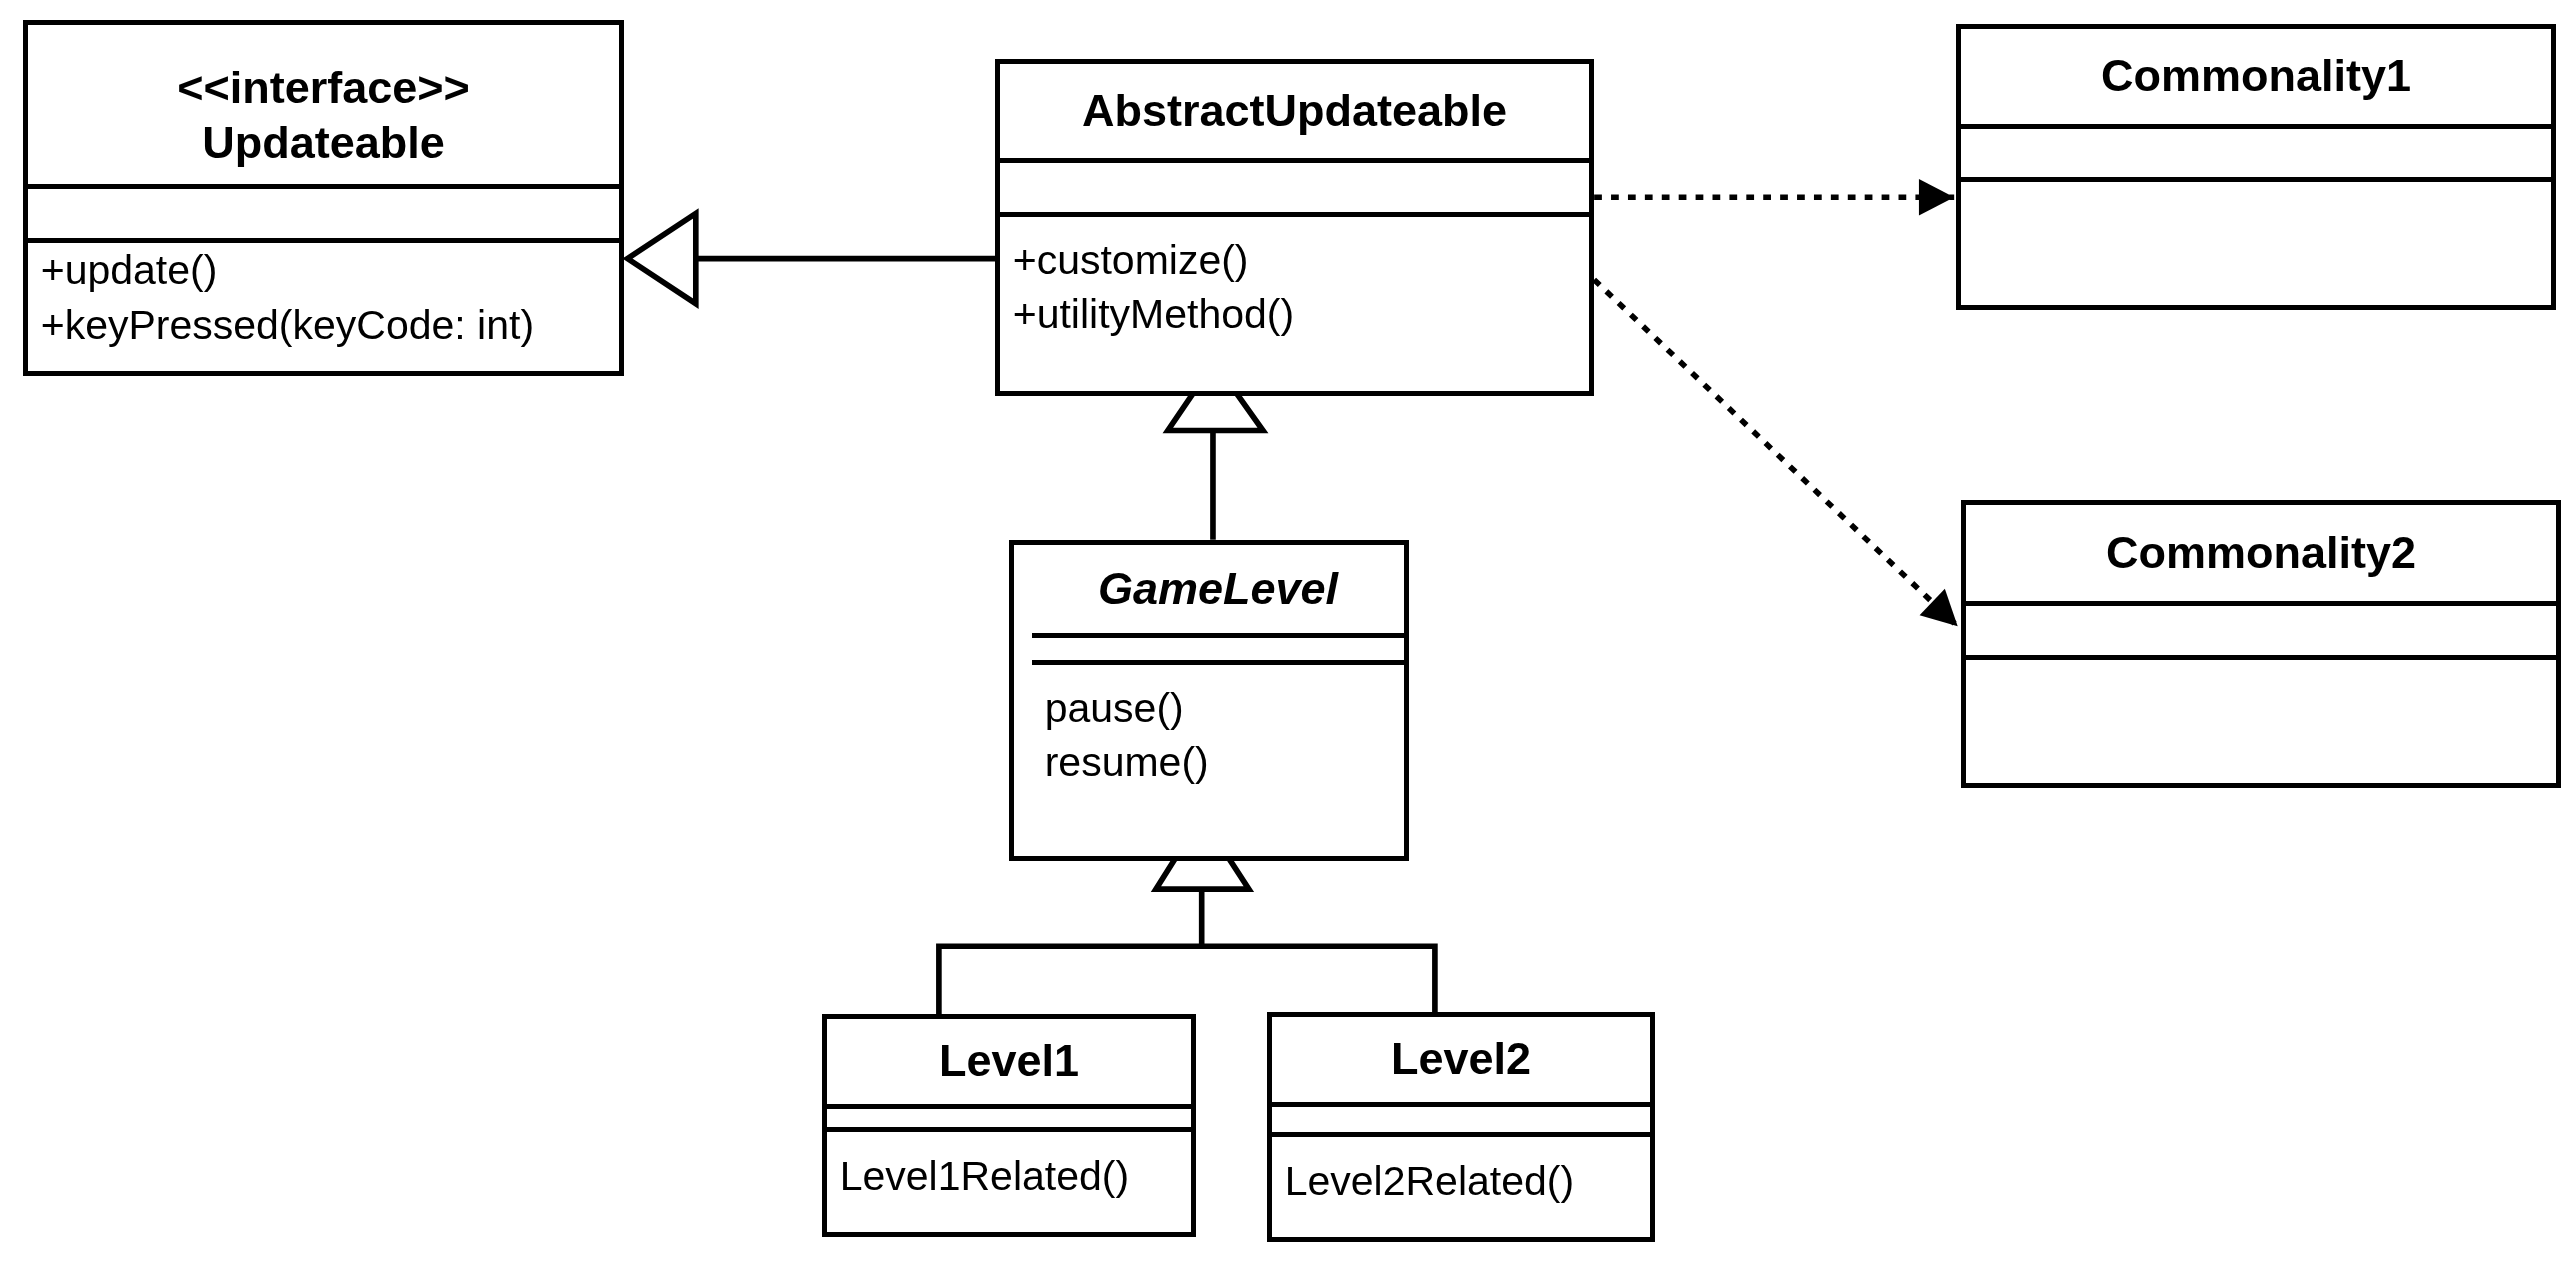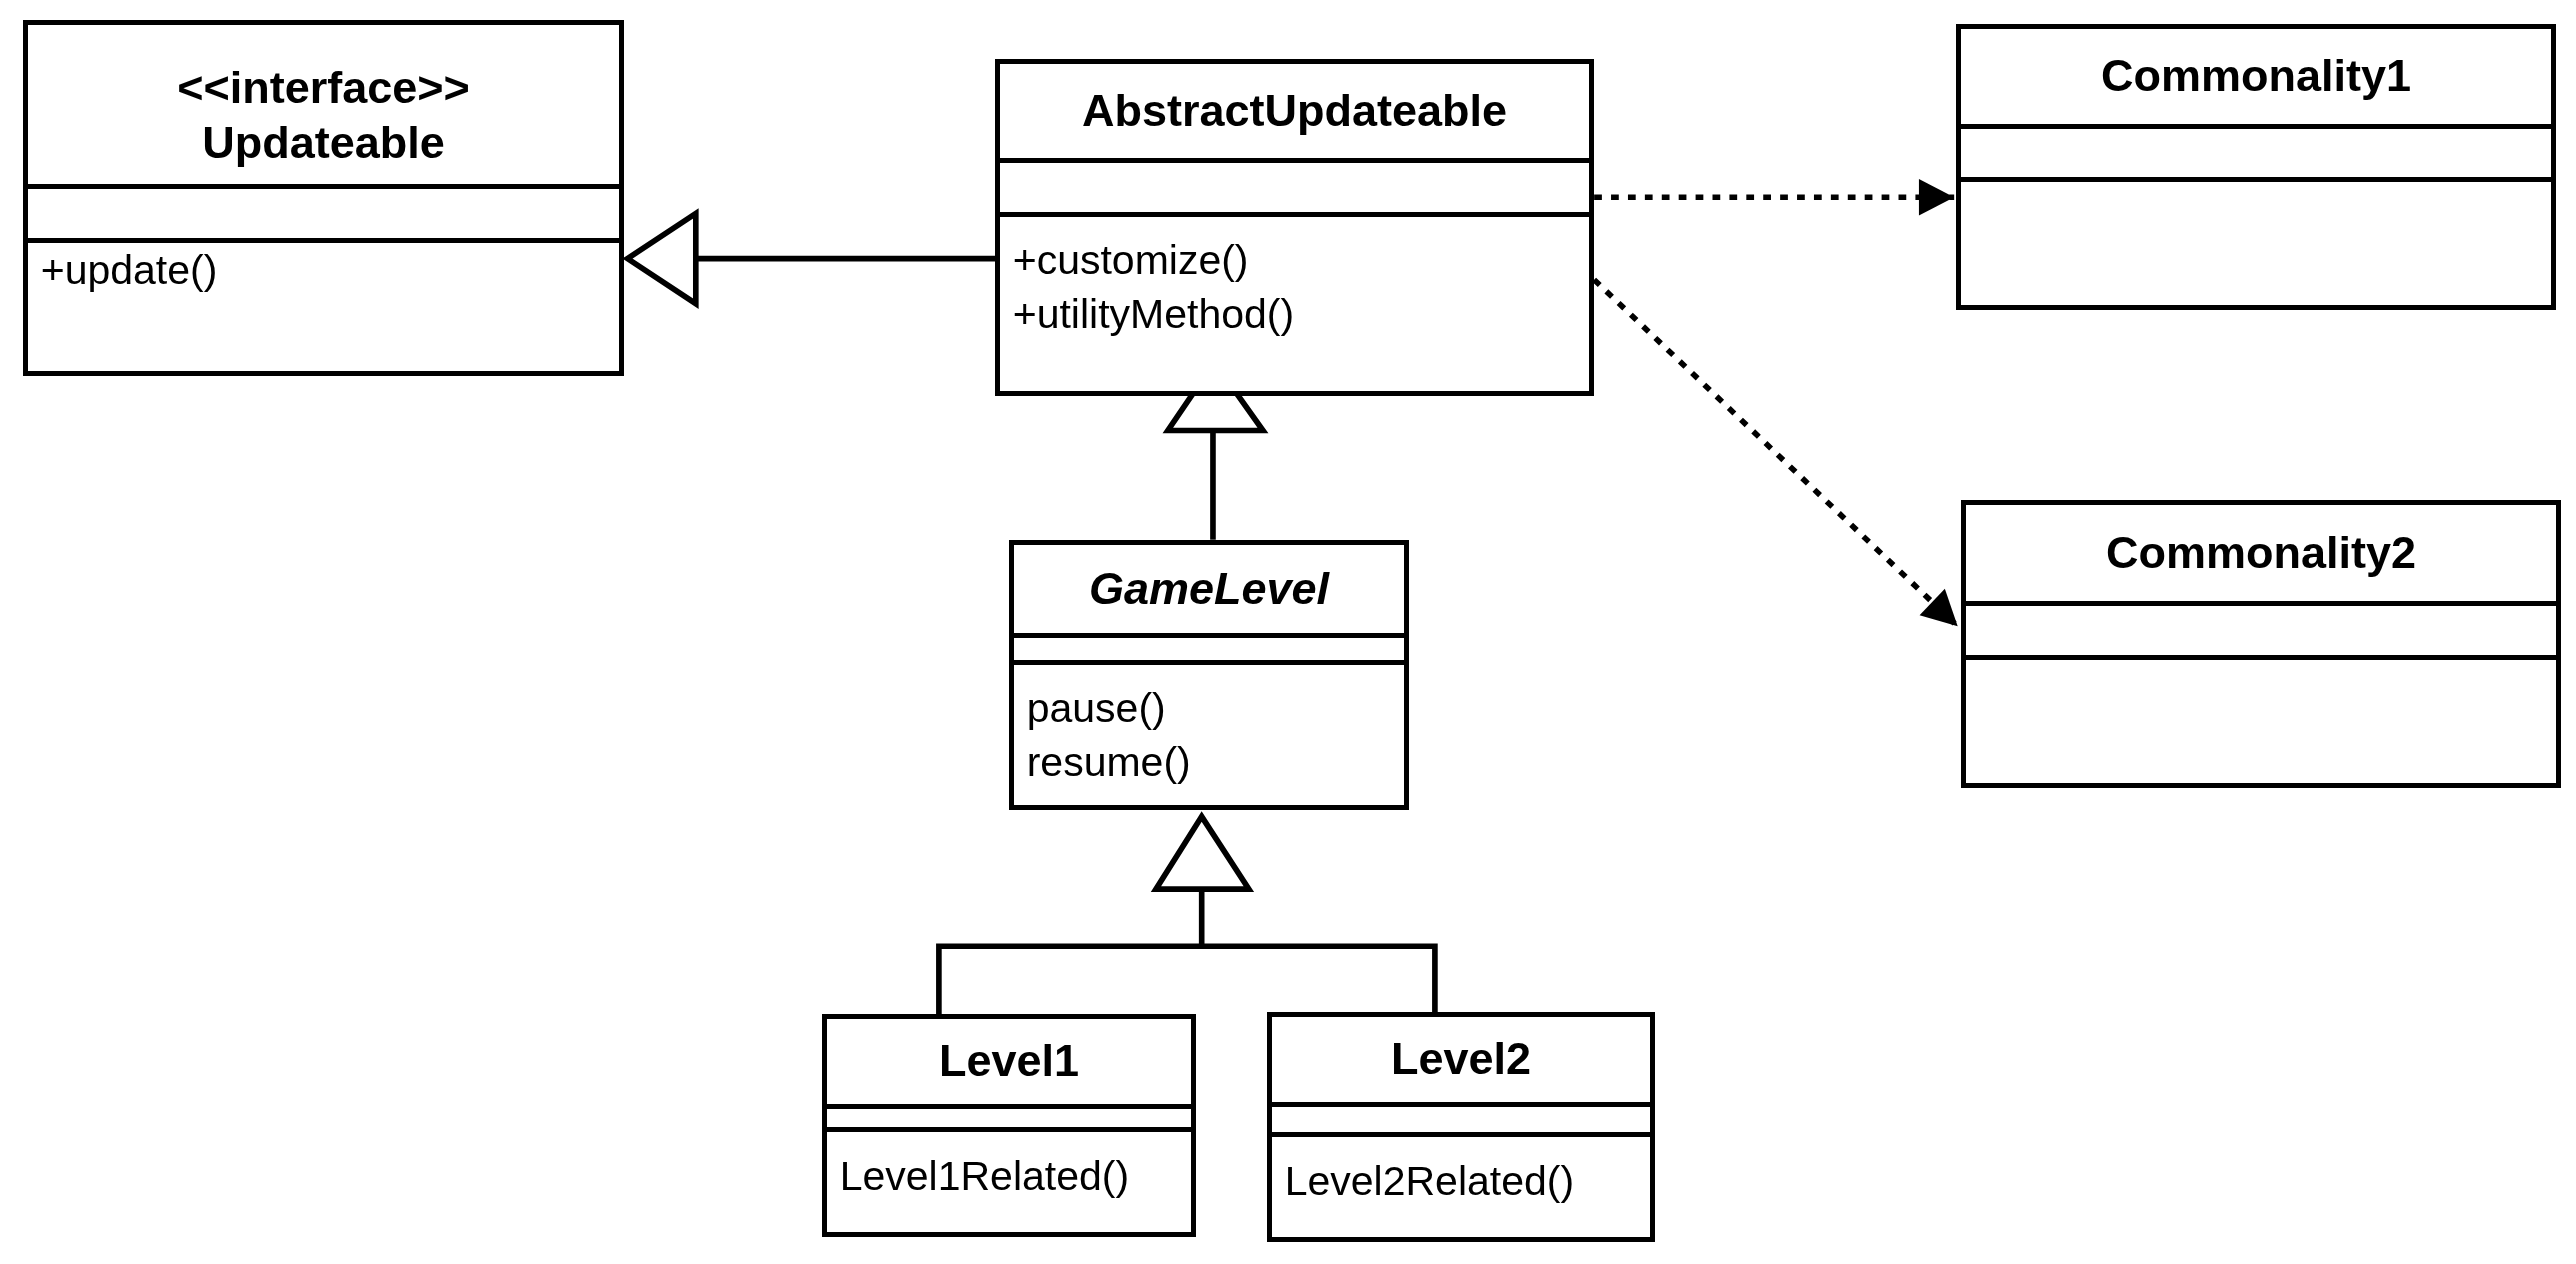--- a/index.html
+++ b/index.html
@@ -69,21 +69,21 @@
   #box-abstract-updateable .uml-methods { padding-top: 15.5px; }
 
   #box-commonality1      { left: 1956px; top: 24px;  width: 600px; height: 286px; }
   #box-commonality1 .uml-title { height: 100px; }
   #box-commonality1 .uml-attrs { height: 53px; }
 
   #box-commonality2      { left: 1961px; top: 500px; width: 600px; height: 288px; }
   #box-commonality2 .uml-title { height: 101px; }
   #box-commonality2 .uml-attrs { height: 54px; }
 
-  #box-game-level        { left: 1009px; top: 540px; width: 400px; height: 270px; }
+  #box-game-level        { left: 1009px; top: 540px; width: 400px; height: 321px; padding-left: 18px; }
   #box-game-level .uml-title { height: 93px; }
   #box-game-level .uml-attrs { height: 27px; }
   #box-game-level .uml-methods { padding-top: 15.5px; }
 
   #box-level1            { left: 822px; top: 1014px; width: 374px; height: 223px; }
   #box-level1 .uml-title { height: 90px; }
   #box-level1 .uml-attrs { height: 22.6px; }
   #box-level1 .uml-methods { padding-top: 17px; }
 
   #box-level2            { left: 1267px; top: 1012px; width: 388px; height: 230px; }
@@ -121,21 +121,21 @@
 
     <line class="dotted-connector" x1="2262" y1="397" x2="2778" y2="889" marker-end="url(#dep-arrow)"></line>
   </svg>
 
   <div class="uml-class" id="box-updateable">
     <div class="uml-title">
       <span>&lt;&lt;interface&gt;&gt;</span>
       <span>Updateable</span>
     </div>
     <div class="uml-attrs"></div>
-    <div class="uml-methods"><span class="method-line">+update()</span></div>
+    <div class="uml-methods"><span class="method-line">+update()</span><span class="method-line">+keyPressed(keyCode: int)</span></div>
   </div>
 
   <div class="uml-class" id="box-abstract-updateable">
     <div class="uml-title">
       <span>AbstractUpdateable</span>
     </div>
     <div class="uml-attrs"></div>
     <div class="uml-methods"><span class="method-line">+customize()</span><span class="method-line">+utilityMethod()</span></div>
   </div>
 

